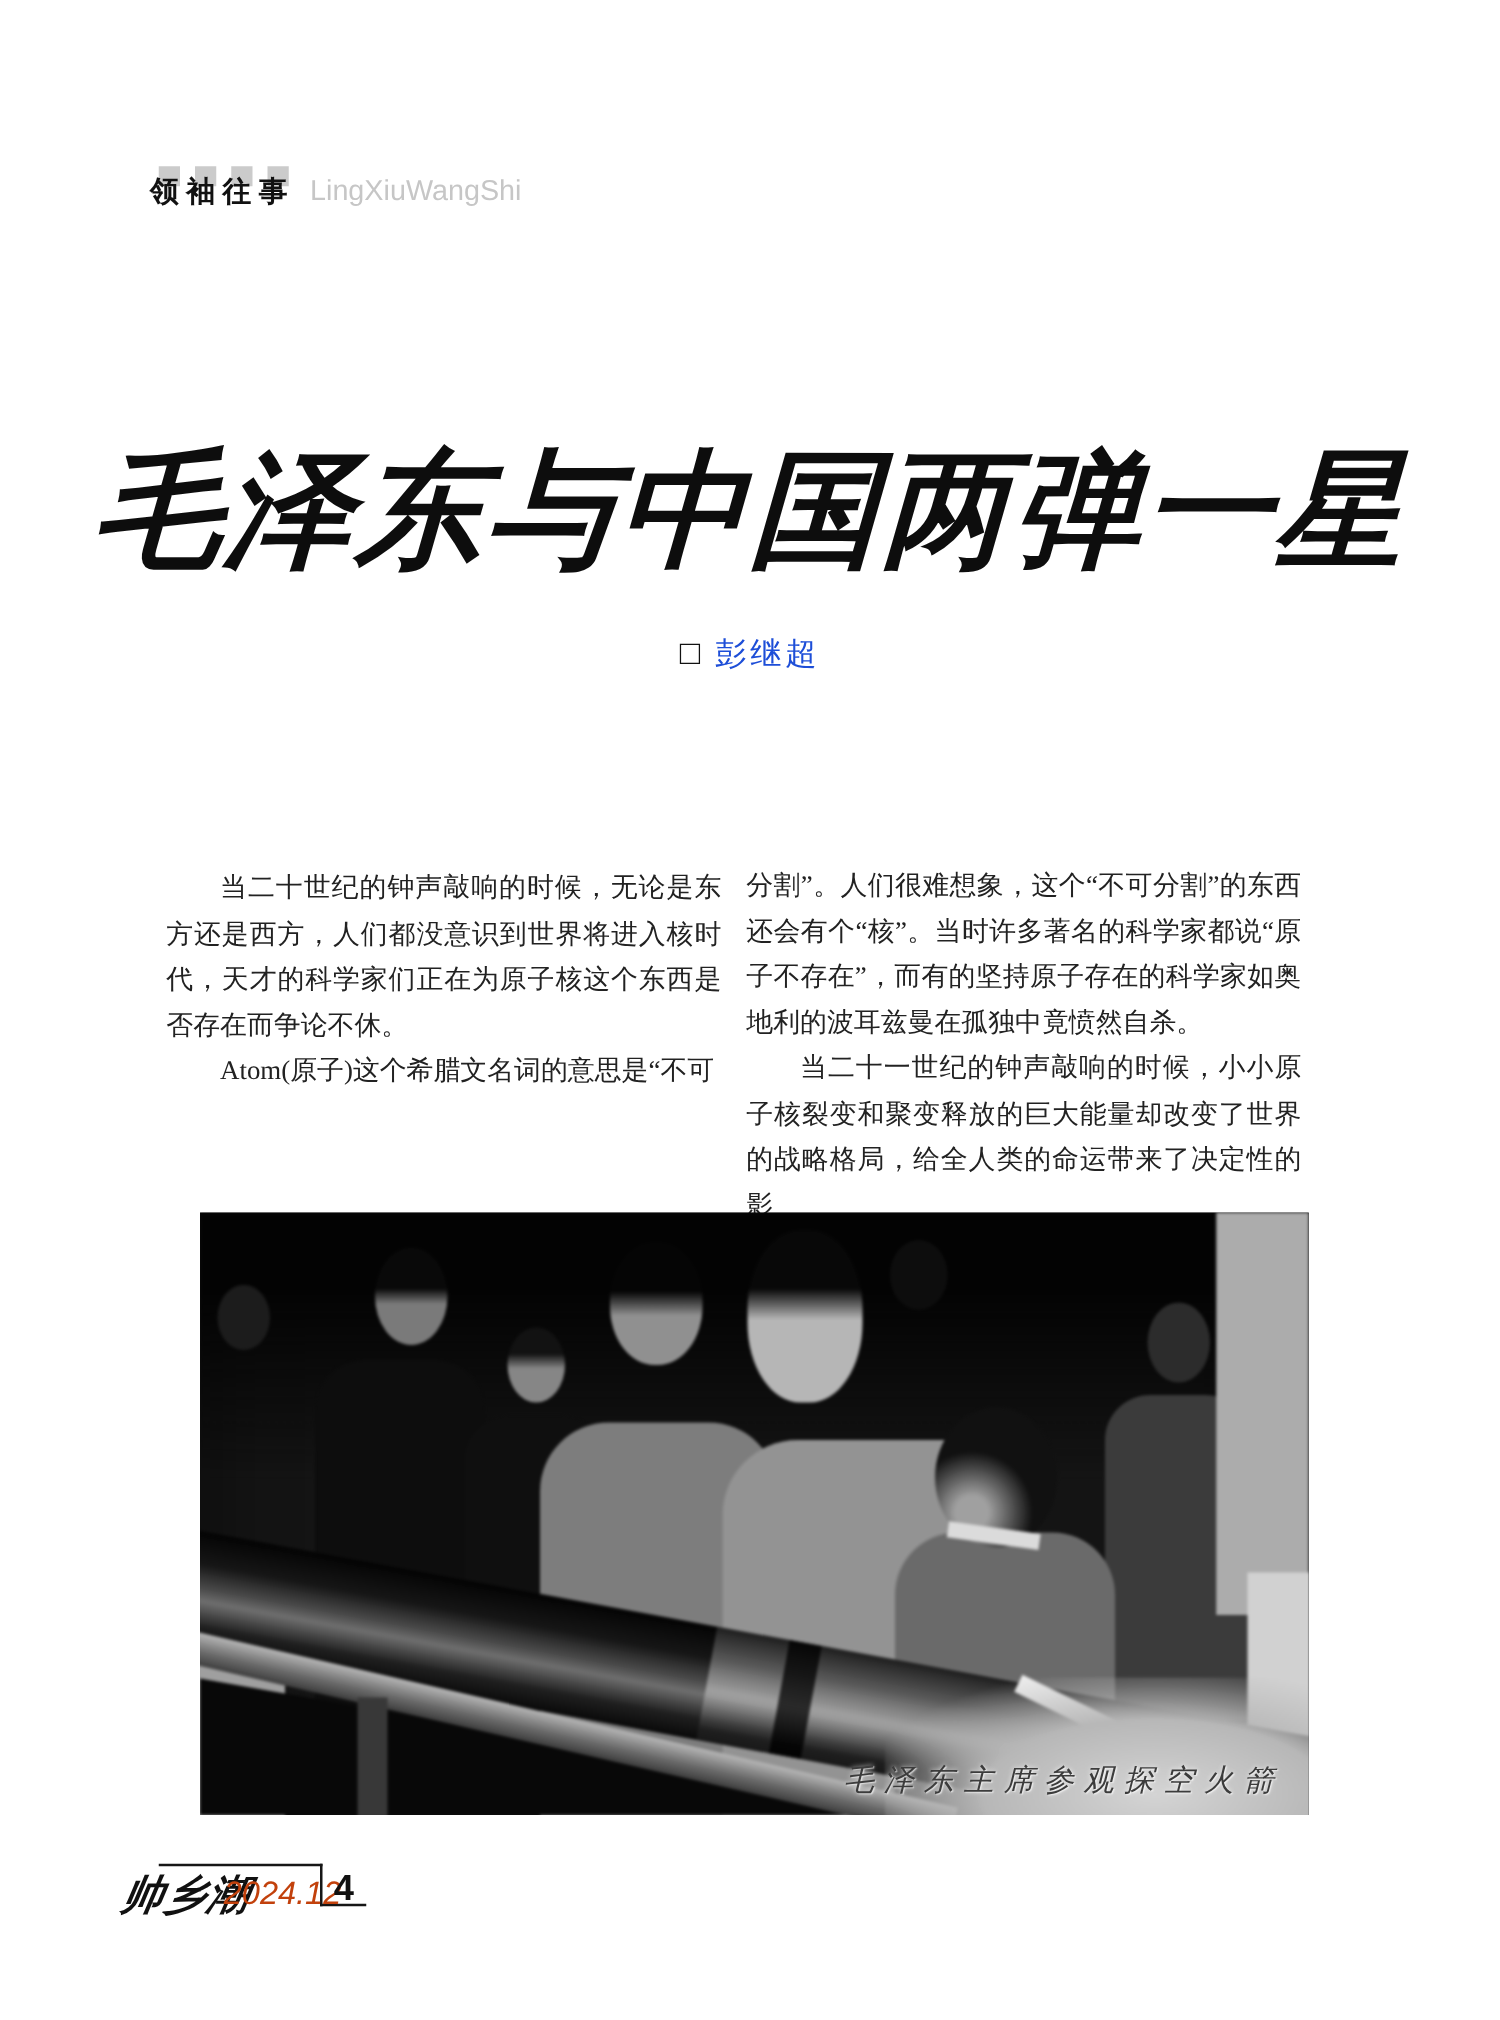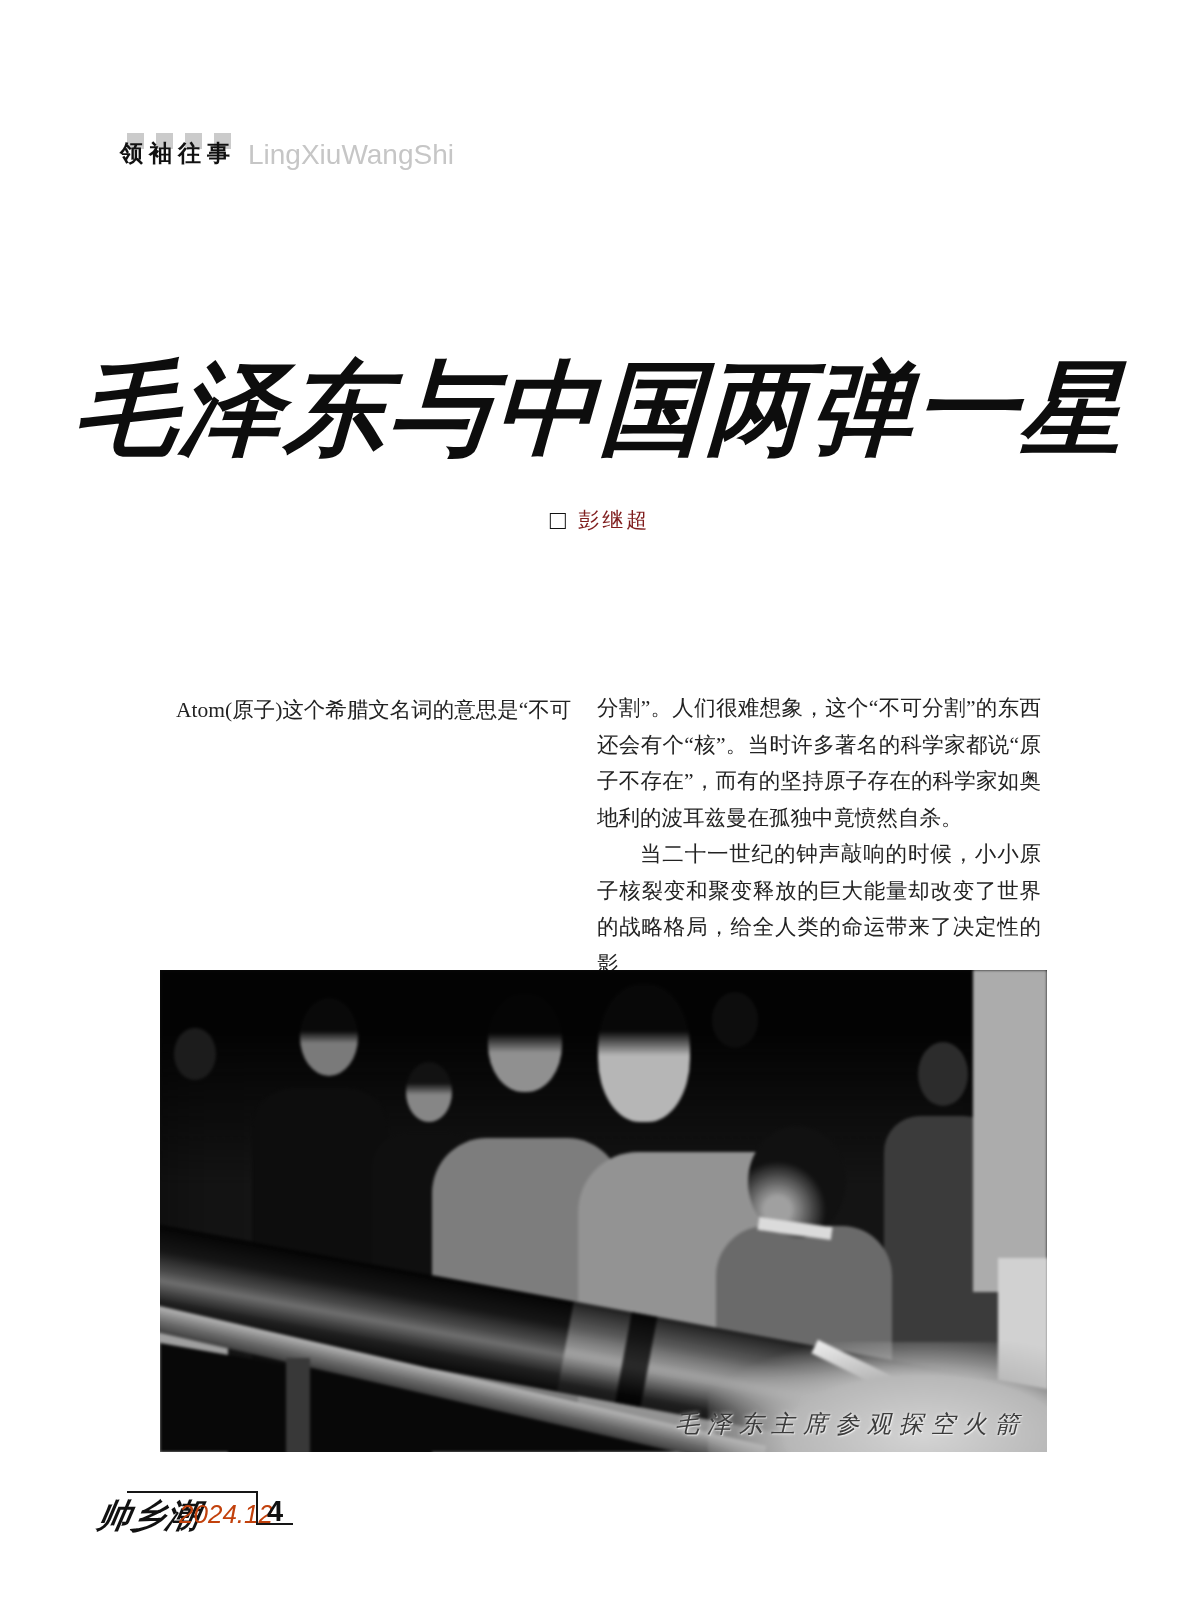--- a/index.html
+++ b/index.html
@@ -15,39 +15,39 @@
   .header-squares { position:absolute; left:7px; top:9px; }
   .header-square { position:absolute; top:0; width:17px; height:16px; background:#cbcbcb; }
   .header-title {
     position:absolute; left:0; top:14px;
     font-family:"Liberation Sans","DejaVu Sans",sans-serif;
     font-weight:bold; font-size:23px; letter-spacing:6px; color:#111; white-space:nowrap;
   }
   .header-pinyin {
     position:absolute; left:128px; top:15px;
     font-family:"Liberation Sans","DejaVu Sans",sans-serif;
-    font-size:28px; color:#c6c6c6; white-space:nowrap;
+    font-size:23px; color:#c6c6c6; white-space:nowrap;
   }
 
   
   .article-title {
     position:absolute; left:0; top:346px; width:100%;
     text-align:center; font-size:102px; line-height:1.25;
     font-weight:900; font-style:italic; letter-spacing:3px; color:#0d0d0d;
     transform:skewX(-2deg); white-space:nowrap;
   }
 
   
   .author-row {
     position:absolute; left:0; top:506px; width:100%;
     display:flex; justify-content:center; align-items:center; gap:12px;
     font-family:"Liberation Sans","DejaVu Sans",sans-serif;
   }
   .author-marker { font-size:27px; color:#111; line-height:1; }
-  .author-name { font-size:21px; color:#7f1d1d; letter-spacing:3px; }
+  .author-name { font-size:25px; color:#1d4ed8; letter-spacing:3px; }
 
   
   .col { position:absolute; width:444px; font-size:21.5px; line-height:36.5px;
          text-align:justify; color:#222; }
   .col-left  { left:133px; top:692px; }
   .col-right { left:597px; top:690px; }
   .section-heading {
     font-family:"Liberation Sans","DejaVu Sans",sans-serif;
     font-weight:bold; font-size:23px; color:#111; text-align:center;
     letter-spacing:2px; line-height:30px; margin-bottom:28px;
@@ -152,20 +152,21 @@
   </div>
 
   <div class="article-title">毛泽东与中国两弹一星</div>
 
   <div class="author-row">
     <span class="author-marker">□</span>
     <span class="author-name">彭继超</span>
   </div>
 
   <div class="col col-left">
+    <p class="para-indent">当二十世纪的钟声敲响的时候，无论是东方还是西方，人们都没意识到世界将进入核时代，天才的科学家们正在为原子核这个东西是否存在而争论不休。</p>
     <p class="para-indent">Atom(原子)这个希腊文名词的意思是“不可</p>
   </div>
 
   <div class="col col-right">
     <p class="para-cont">分割”。人们很难想象，这个“不可分割”的东西还会有个“核”。当时许多著名的科学家都说“原子不存在”，而有的坚持原子存在的科学家如奥地利的波耳兹曼在孤独中竟愤然自杀。</p>
     <p class="para-indent">当二十一世纪的钟声敲响的时候，小小原子核裂变和聚变释放的巨大能量却改变了世界的战略格局，给全人类的命运带来了决定性的影</p>
   </div>
 
   <div class="photo">
     <div class="photo-scene">

